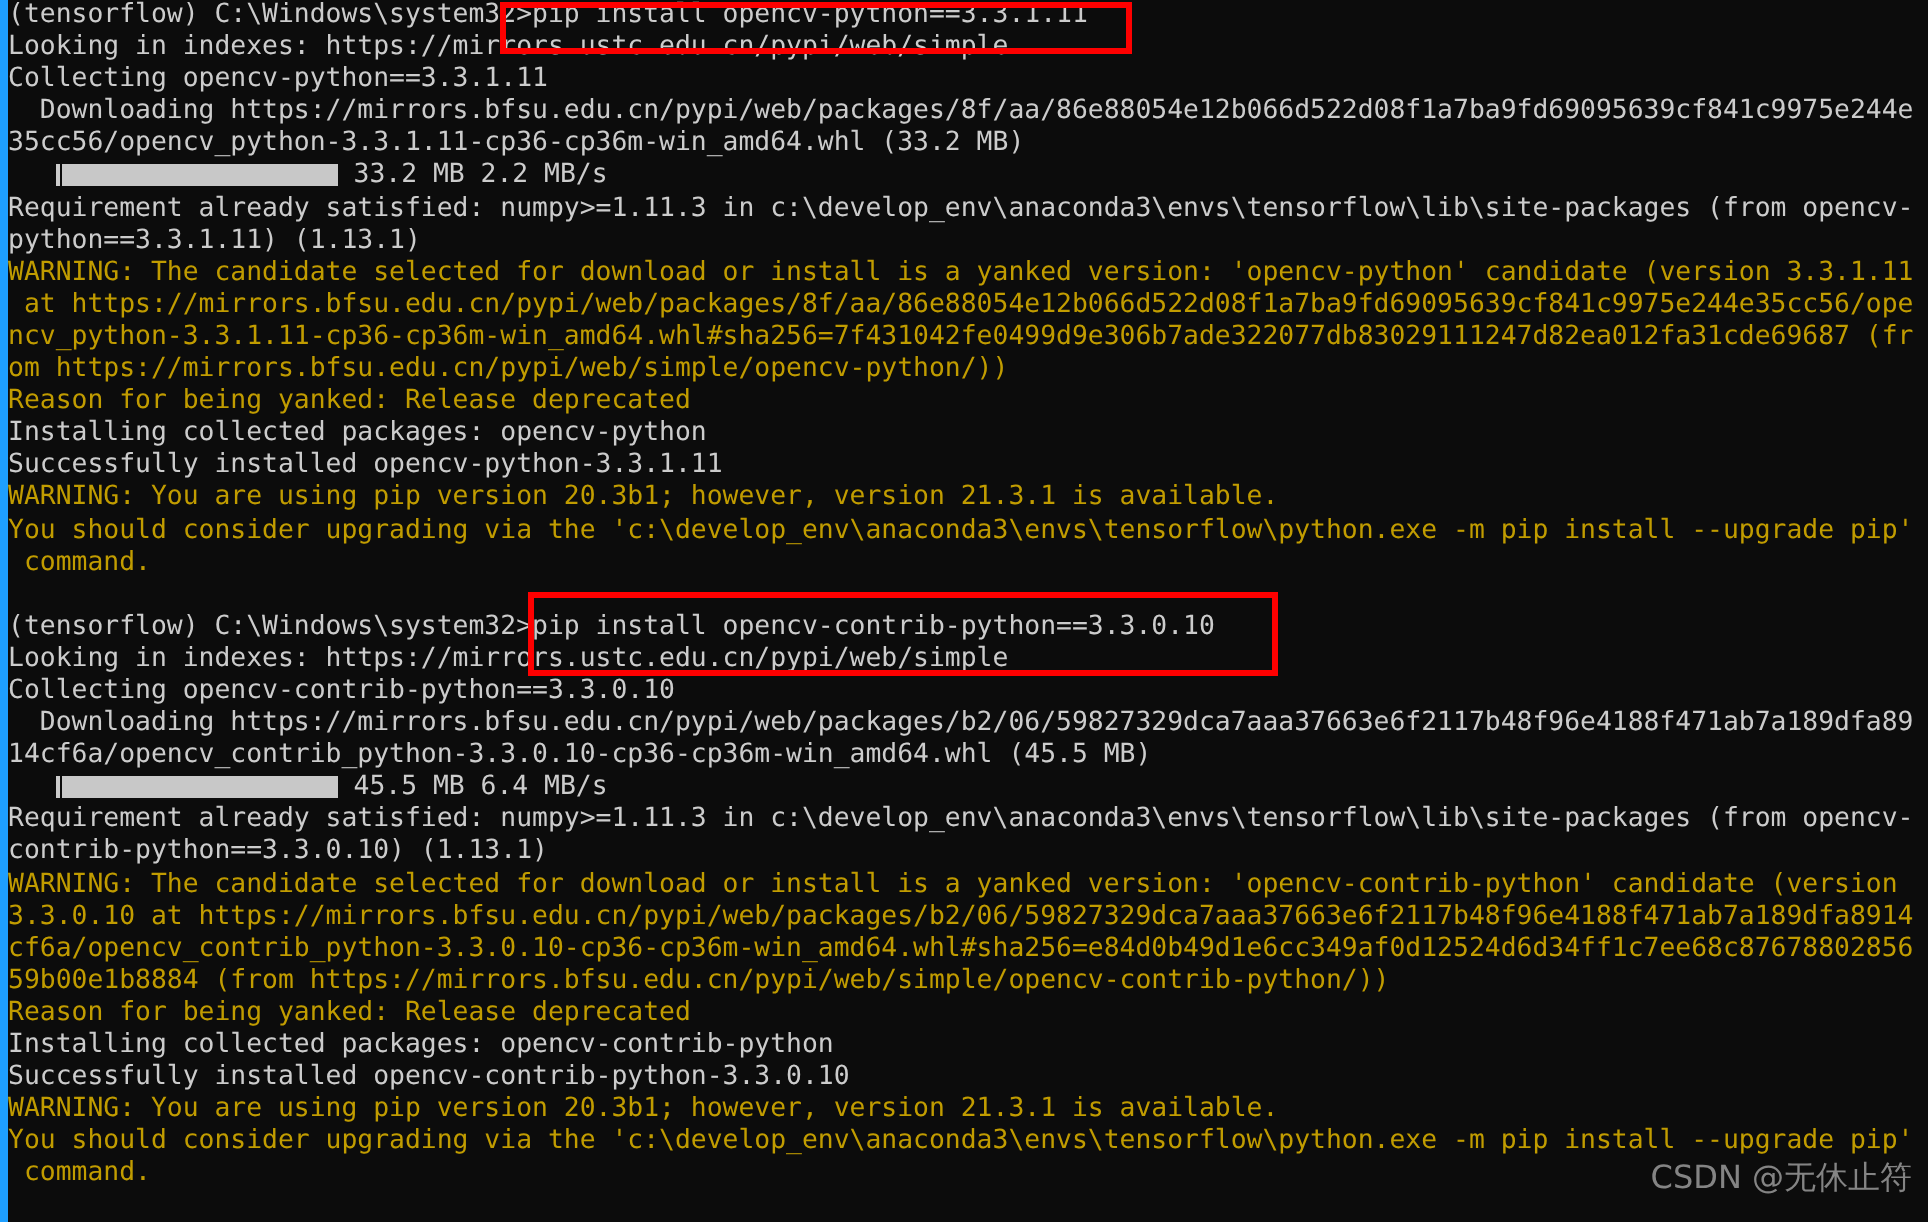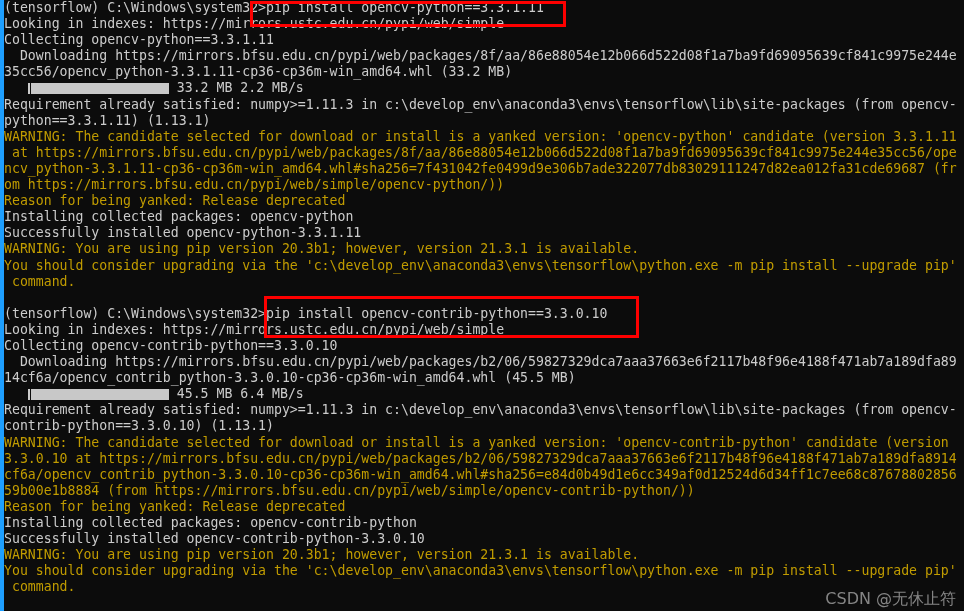--- a/index.html
+++ b/index.html
@@ -56,21 +56,21 @@
   }
   .redbox {
     position: absolute;
     border: 3px solid #fe0000;
     box-sizing: border-box;
     pointer-events: none;
   }
   #watermark {
     position: absolute;
     right: 8px;
-    bottom: 4px;
+    bottom: 14px;
     color: #9a9a9a;
     font-family: "DejaVu Sans", "Liberation Sans", sans-serif;
     font-size: 16px;
     opacity: 0.85;
   }
 </style>
 </head>
 <body>
 
 <div id="terminal">

